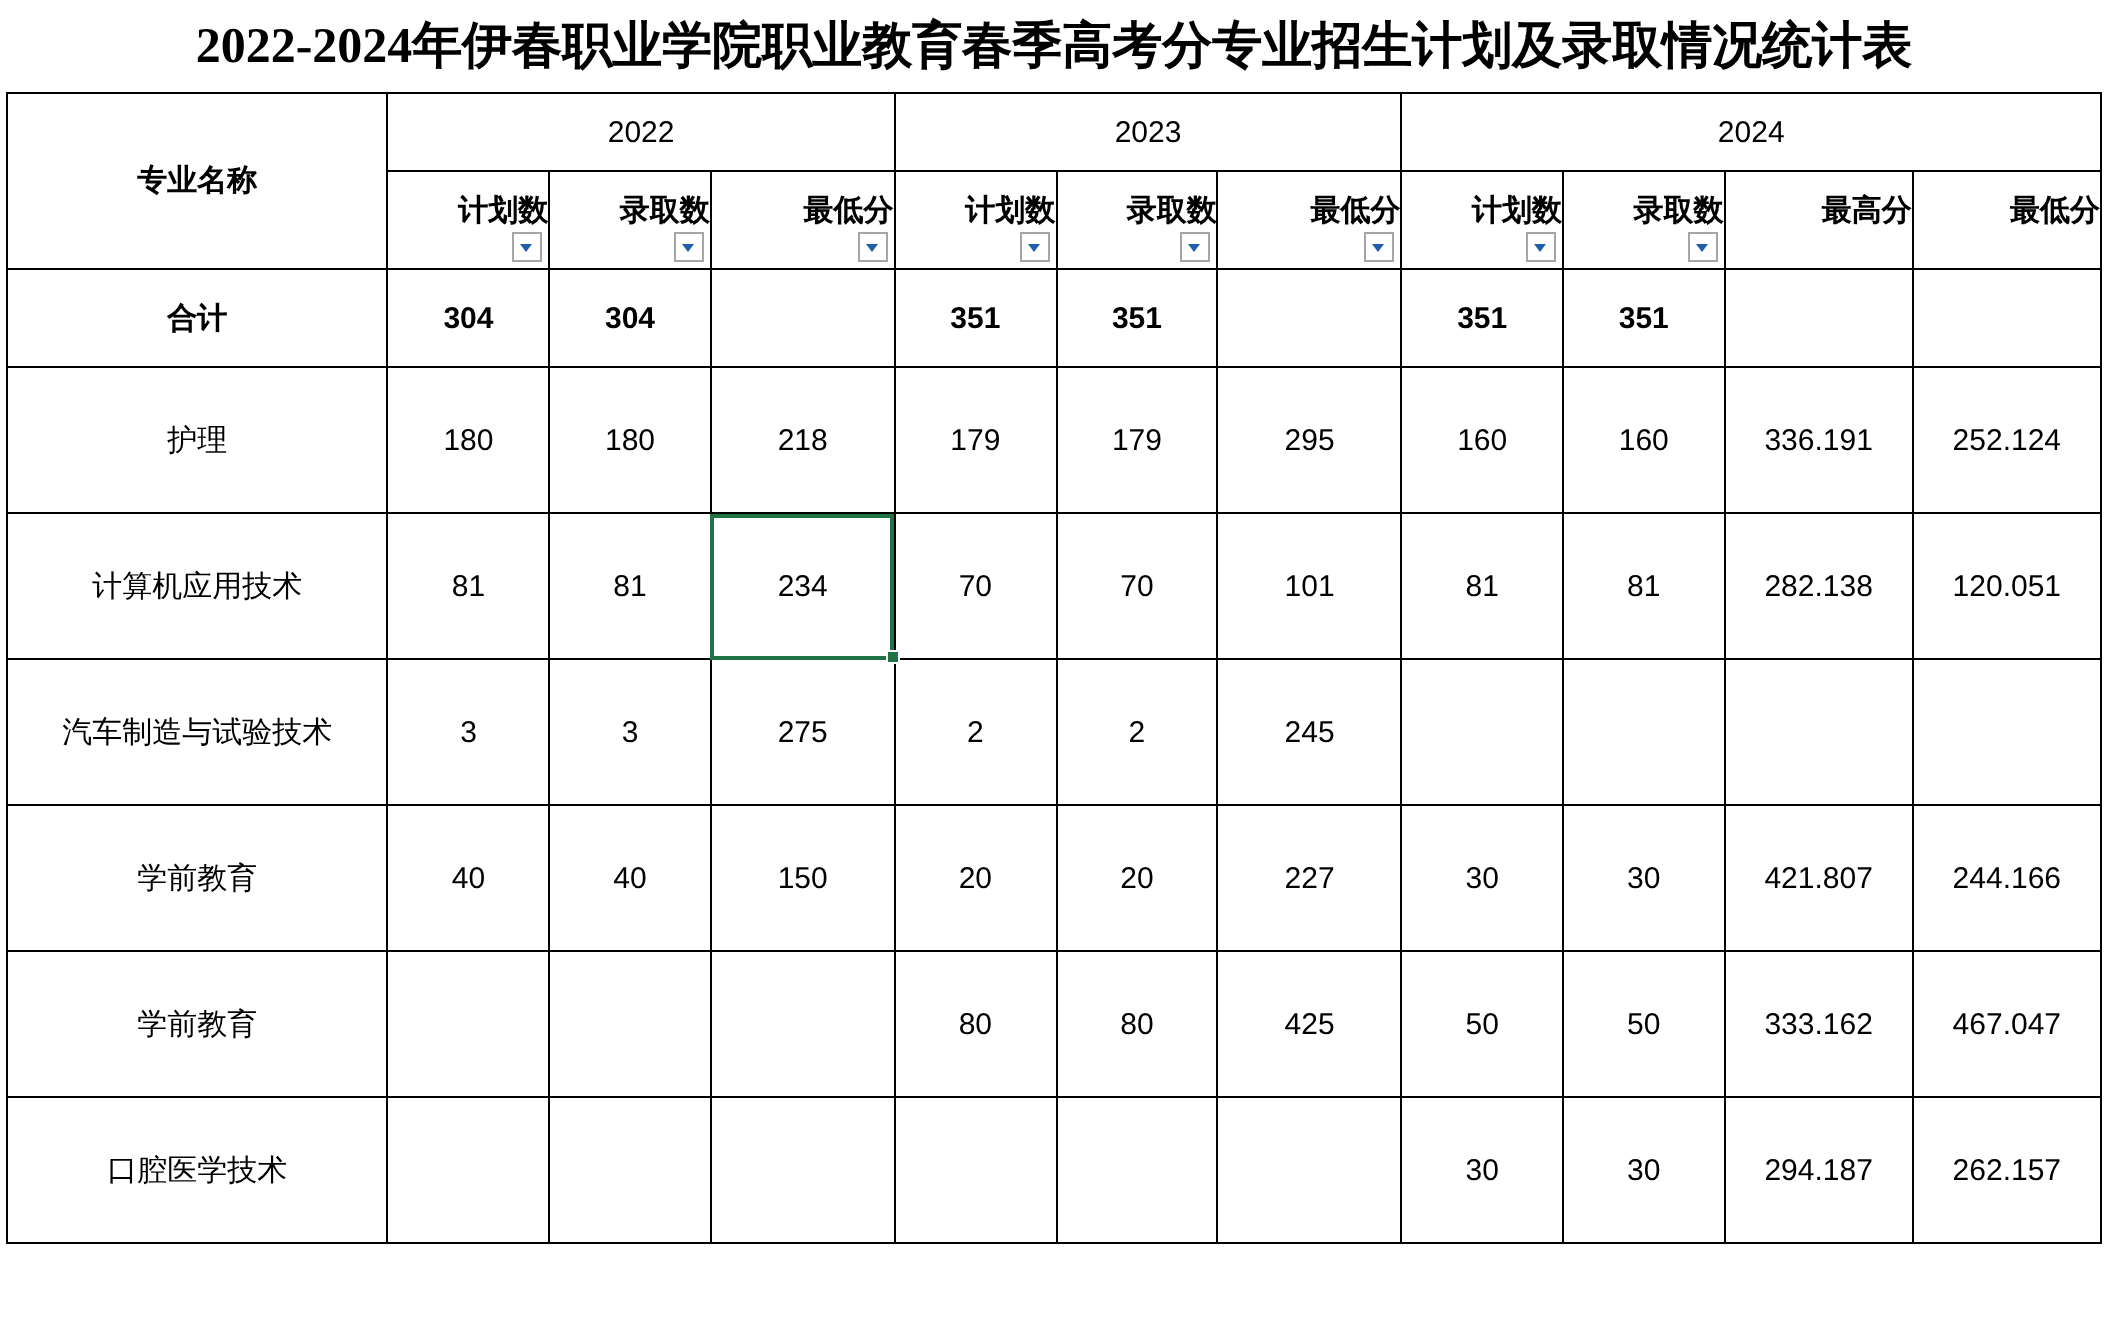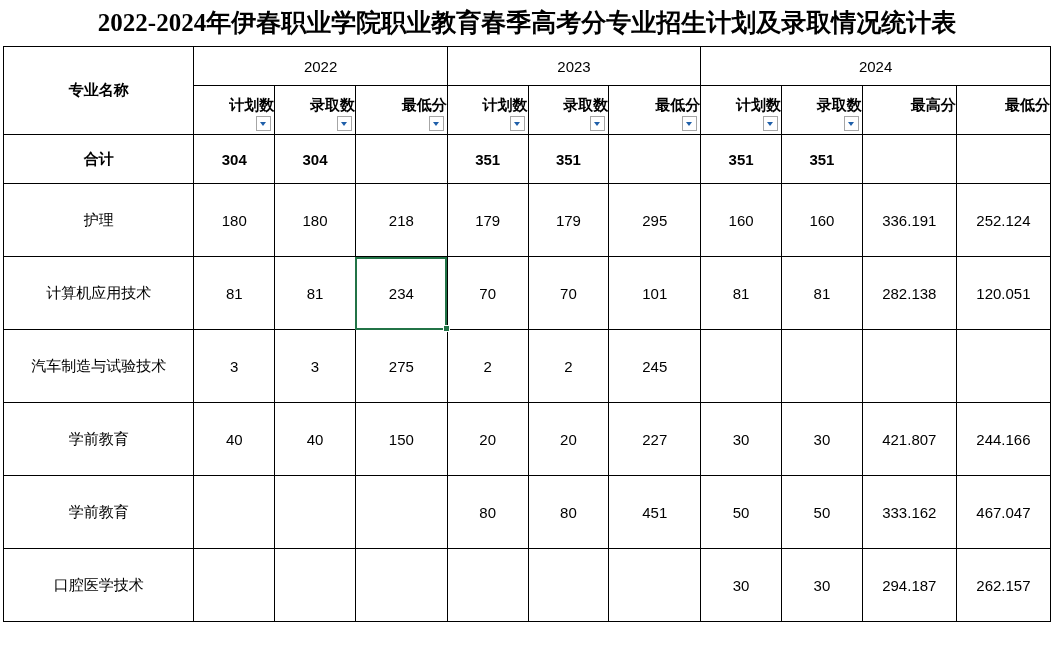--- a/index.html
+++ b/index.html
@@ -260,21 +260,21 @@
         <td>421.807</td>
         <td>244.166</td>
       </tr>
       <tr class="data-row">
         <td class="row-label">学前教育</td>
         <td></td>
         <td></td>
         <td></td>
         <td>80</td>
         <td>80</td>
-        <td>451</td>
+        <td>425</td>
         <td>50</td>
         <td>50</td>
         <td>333.162</td>
         <td>467.047</td>
       </tr>
       <tr class="data-row">
         <td class="row-label">口腔医学技术</td>
         <td></td>
         <td></td>
         <td></td>

